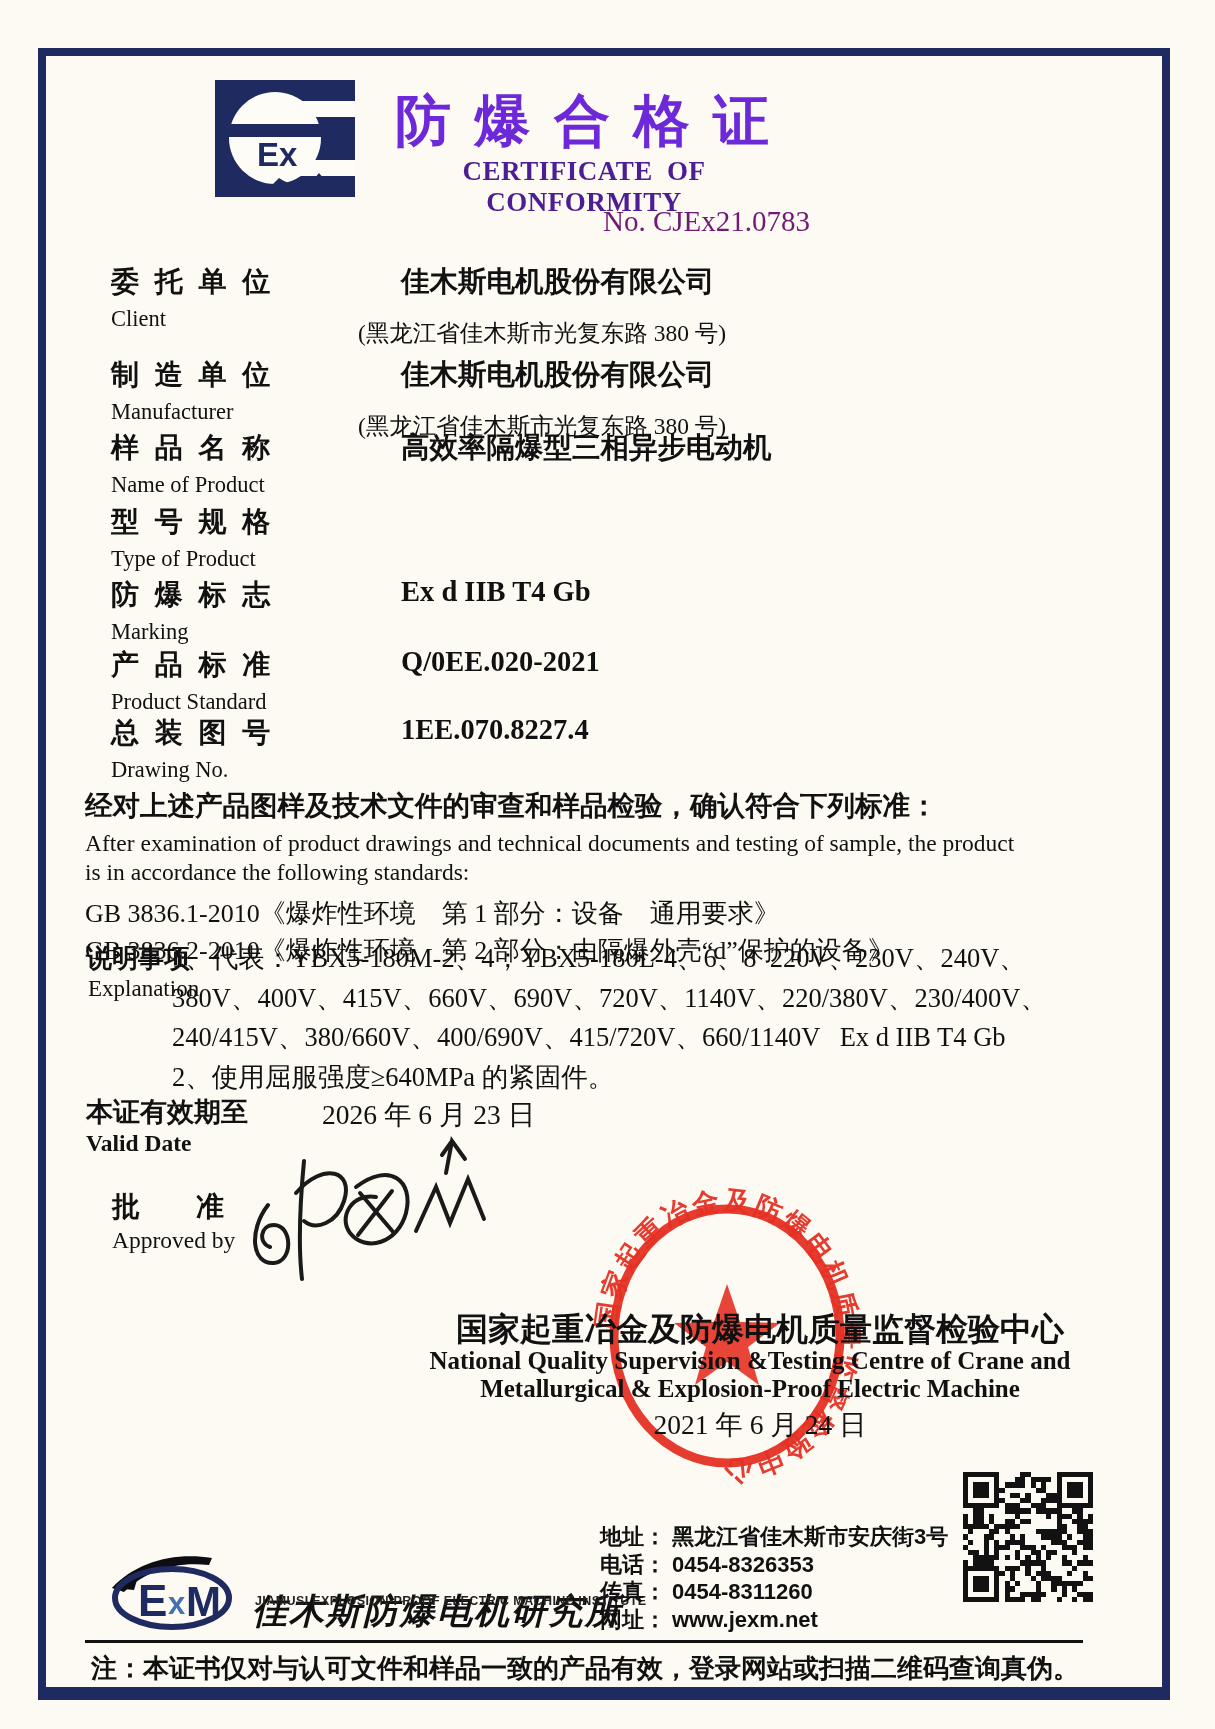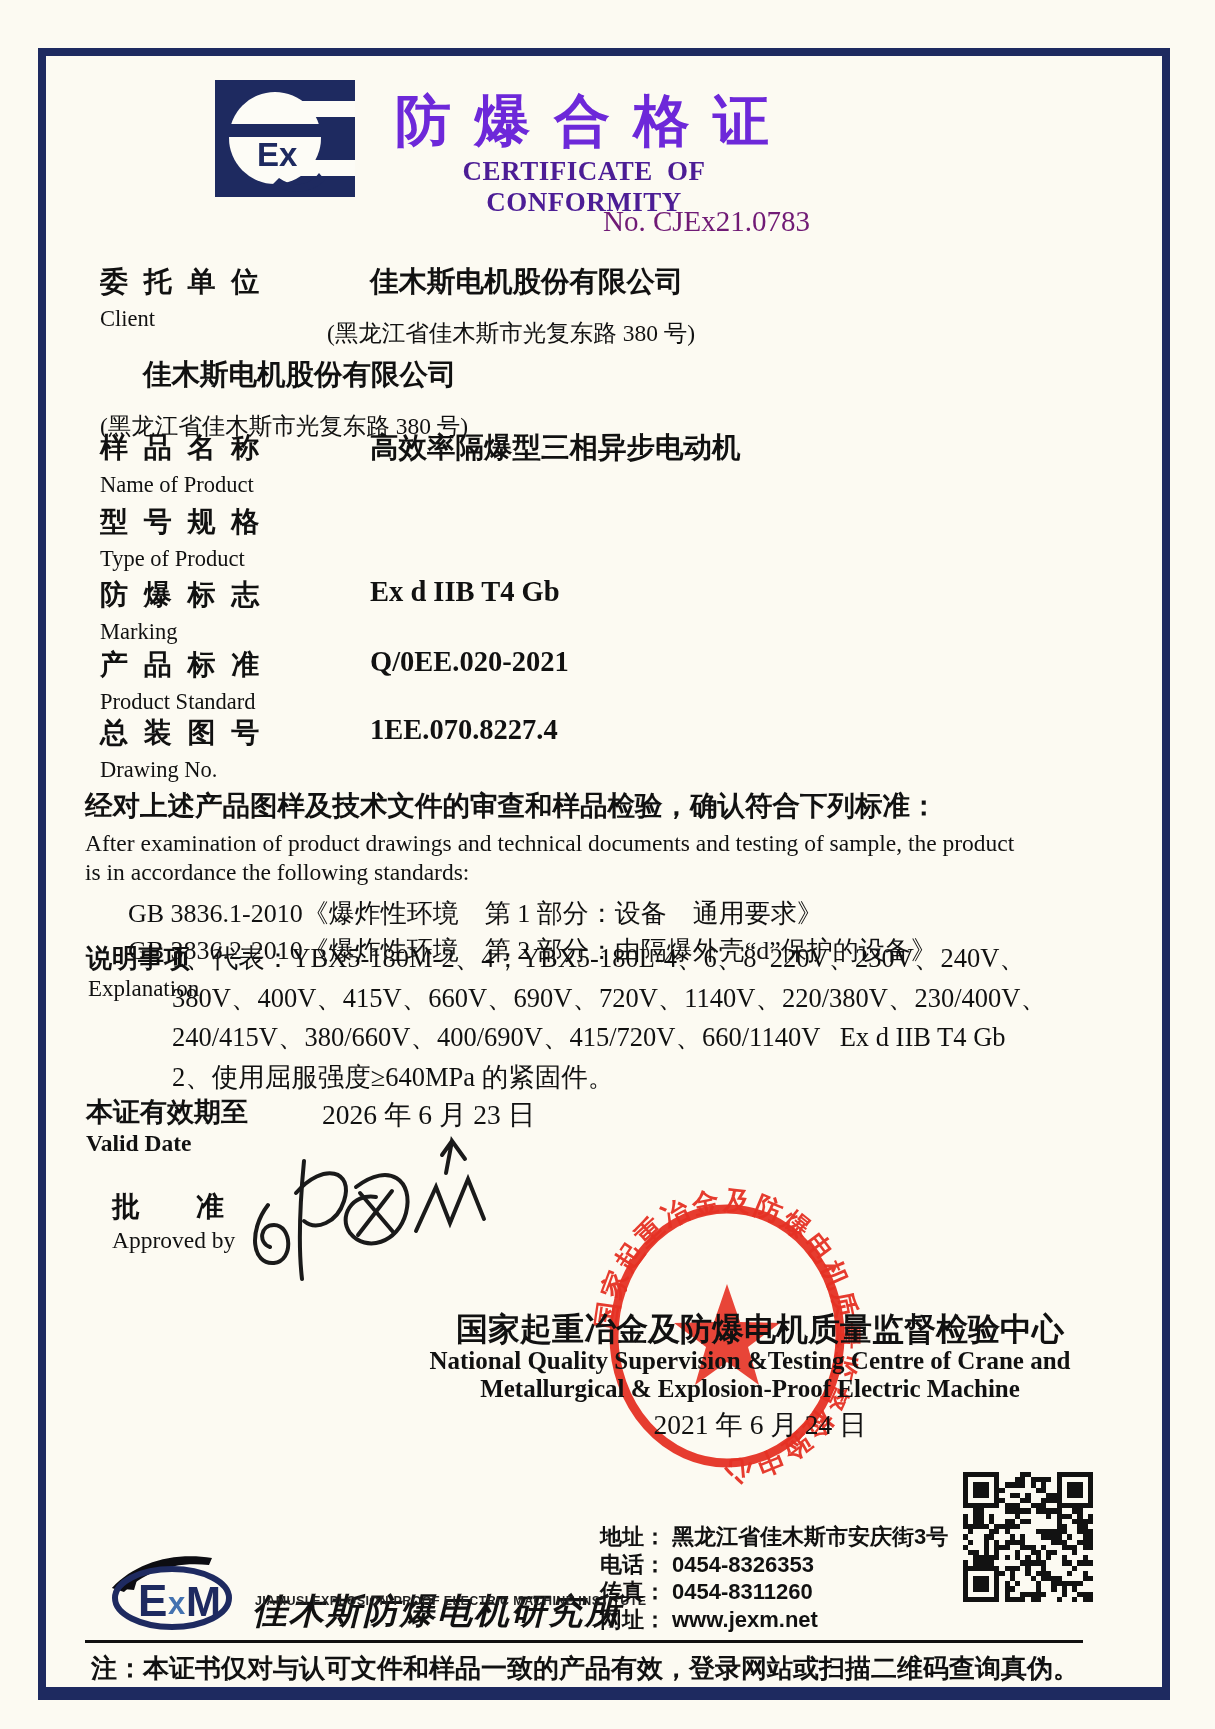--- a/index.html
+++ b/index.html
@@ -13,32 +13,32 @@
 
   
   .exlogo{left:215px;top:80px;}
   .title-zh{left:388px;top:84px;width:392px;text-align:center;
             font-size:56px;font-weight:800;letter-spacing:4px;color:#6d28d9;white-space:pre;}
   .title-en{left:388px;top:156px;width:392px;text-align:center;
             font-size:27px;font-weight:700;color:#4c1d95;letter-spacing:.5px;word-spacing:7px;}
   .certno{left:360px;top:205px;width:450px;text-align:right;font-size:29px;color:#701a75;}
 
   
-  .field-row{left:100px;width:1000px;display:flex;}
+  .field-row{left:111px;width:1000px;display:flex;gap:20px;}
   .flabel{width:227px;flex:0 0 227px;}
   .flabel .zh{font-size:28px;font-weight:800;letter-spacing:4px;white-space:pre;}
   .flabel .en{font-size:22.5px;margin-top:5px;}
   .fval .v{font-size:28.5px;font-weight:700;white-space:pre;margin-left:43px;}
   .fval .sub{font-size:23.5px;margin-top:16px;}
 
   
   .stmt{left:85px;top:788px;width:1010px;}
   .stmt .zh{font-size:27.5px;font-weight:800;}
   .stmt .en{font-size:23.5px;line-height:29px;margin-top:5px;}
-  .standards{margin-left:43px;margin-top:8px;font-size:26px;line-height:37px;}
+  .standards{margin-top:8px;font-size:26px;line-height:37px;}
 
   
   .expl-zh{left:86px;top:941px;font-size:26px;font-weight:700;}
   .expl-en{left:88px;top:976px;font-size:23px;}
   .expl-body{left:172px;top:939px;width:900px;font-size:26.5px;line-height:39.5px;}
   .expl-body div{white-space:pre;}
 
   .valid-zh{left:86px;top:1094px;font-size:27px;font-weight:800;}
   .valid-en{left:86px;top:1130px;font-size:23.5px;font-weight:700;}
   .valid-val{left:322px;top:1097px;font-size:27.5px;white-space:pre;}
@@ -89,20 +89,24 @@
   <div class="flabel">
       <div class="zh">委 托 单 位</div>
     <div class="en serif">Client</div>
     </div>
   <div class="fval">
       <div class="v serif">佳木斯电机股份有限公司</div>
     <div class="sub serif">(黑龙江省佳木斯市光复东路 380 号)</div>
     </div>
 </div>
 <div class="abs field-row" style="top:356px">
+  <div class="flabel">
+      <div class="zh">制 造 单 位</div>
+    <div class="en serif">Manufacturer</div>
+    </div>
   <div class="fval">
       <div class="v serif">佳木斯电机股份有限公司</div>
     <div class="sub serif">(黑龙江省佳木斯市光复东路 380 号)</div>
     </div>
 </div>
 <div class="abs field-row" style="top:429px">
   <div class="flabel">
       <div class="zh">样 品 名 称</div>
     <div class="en serif">Name of Product</div>
     </div>

